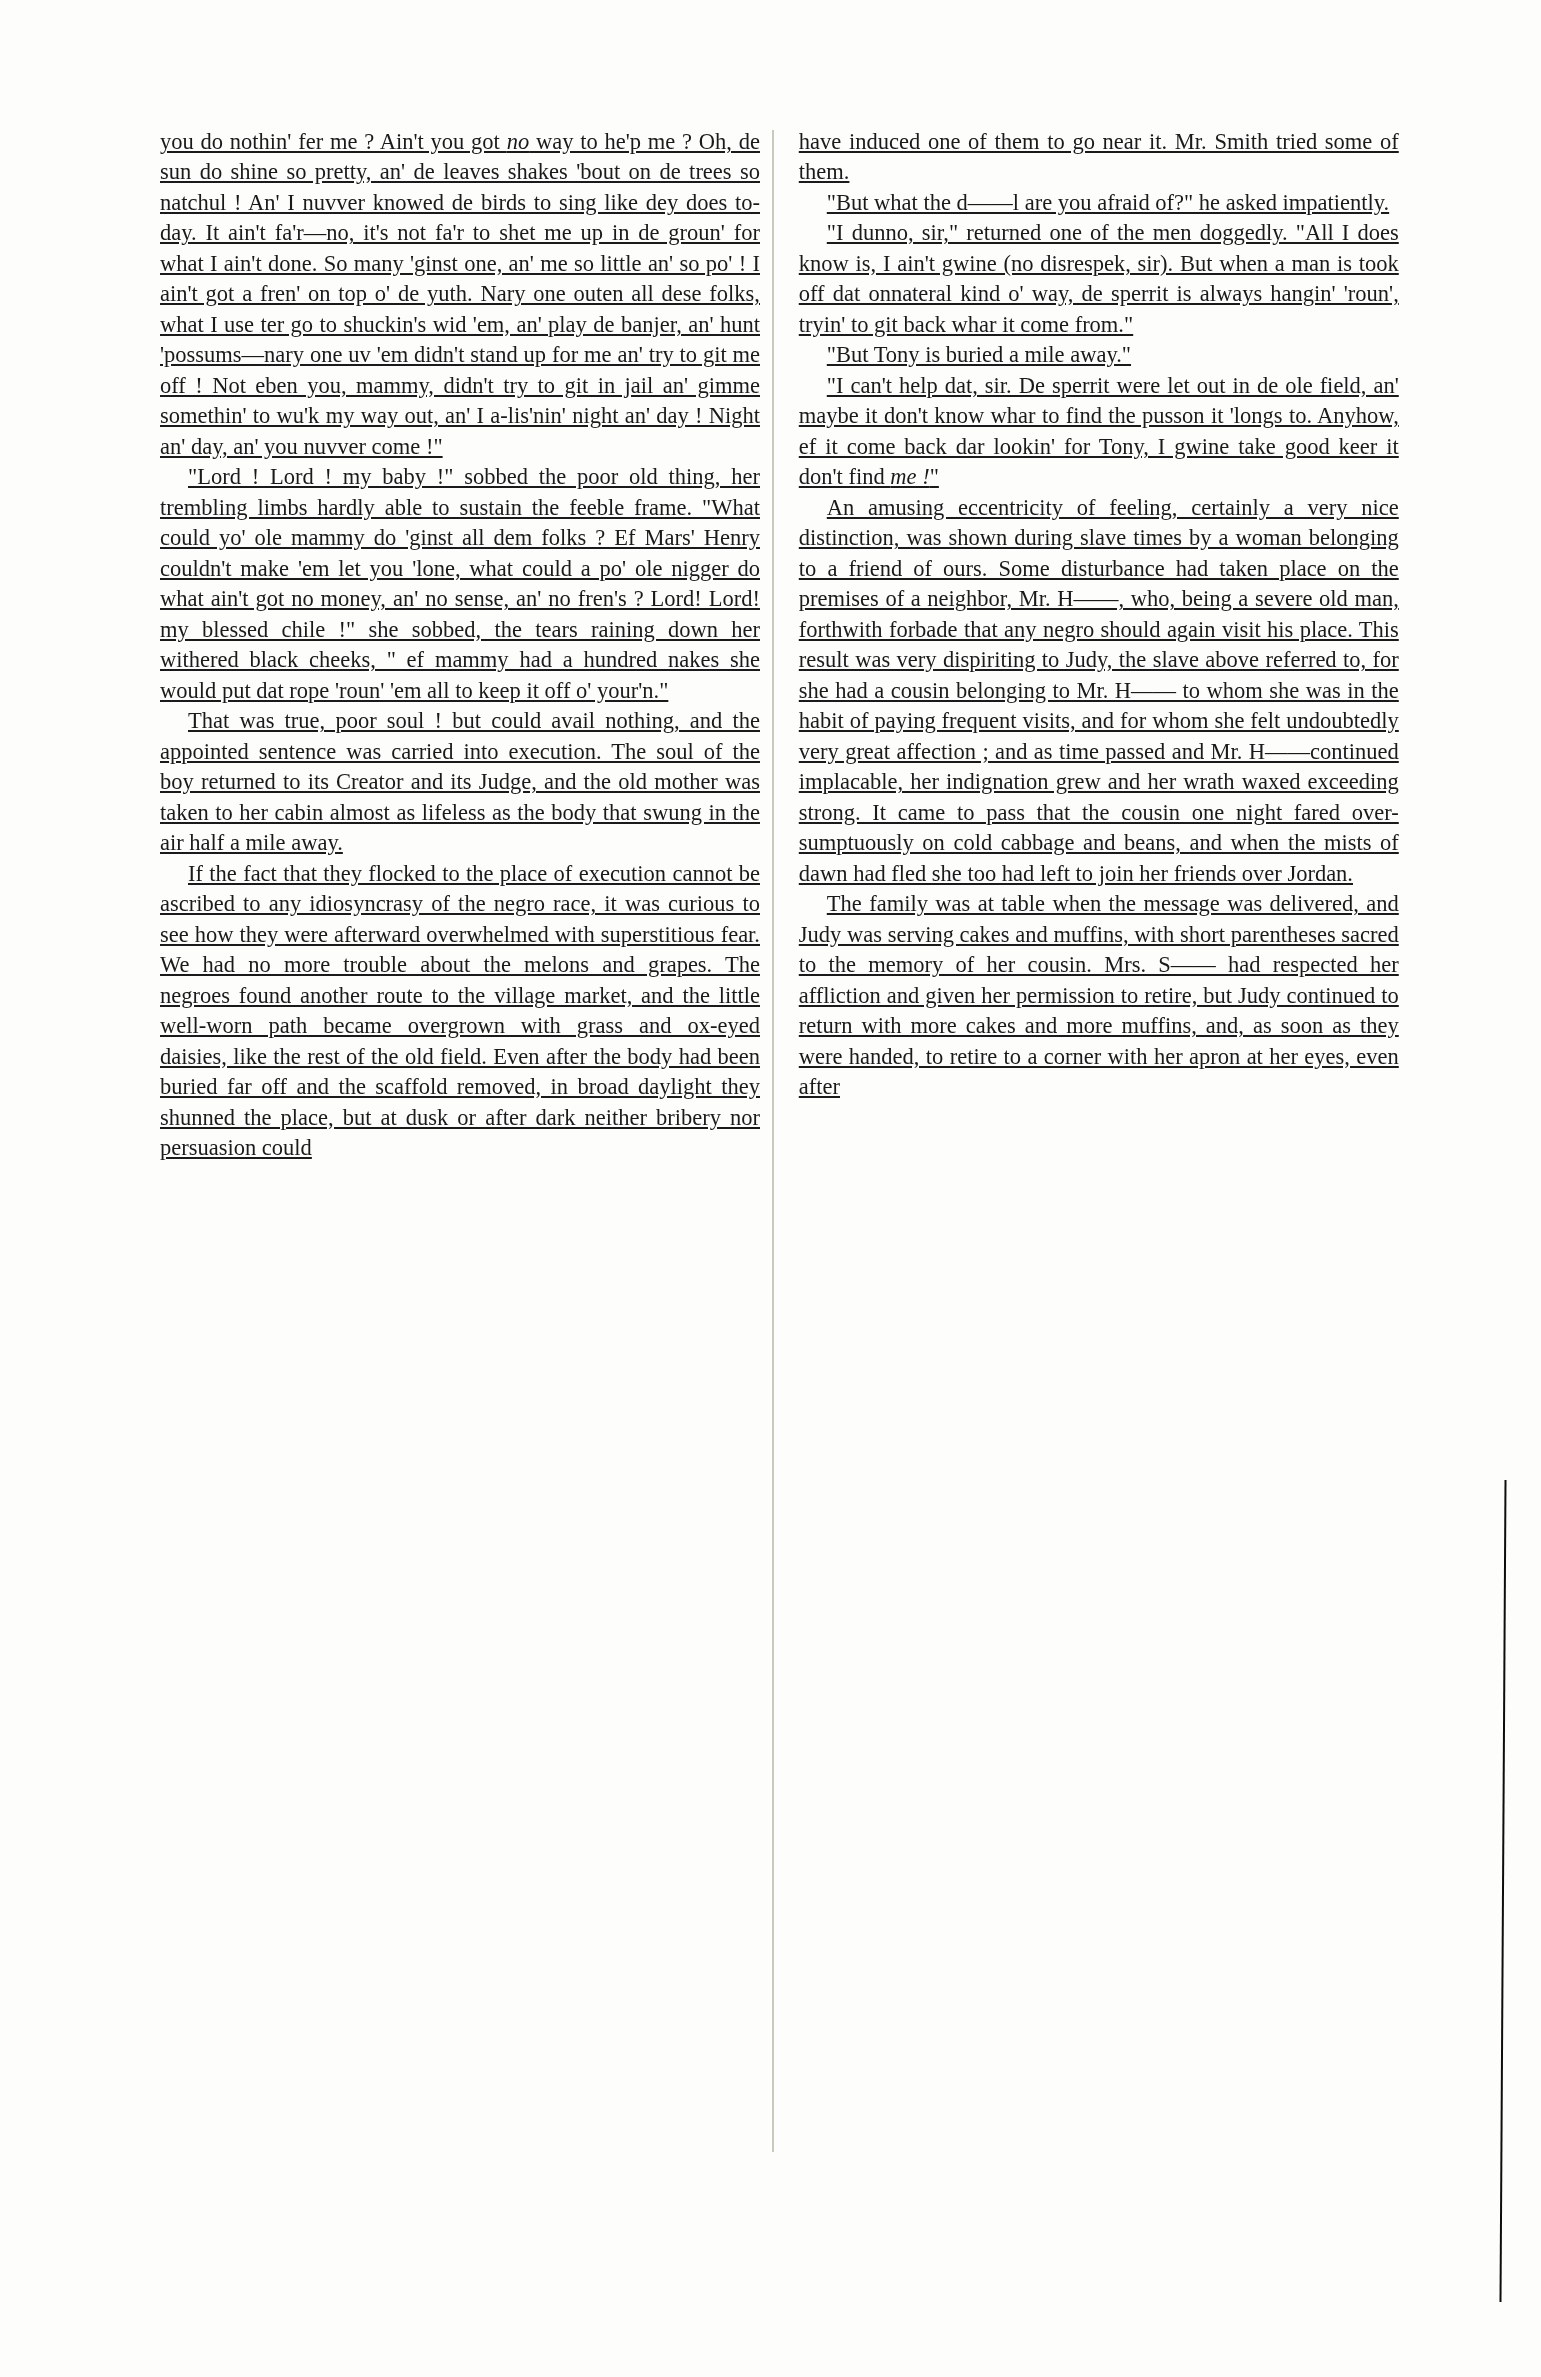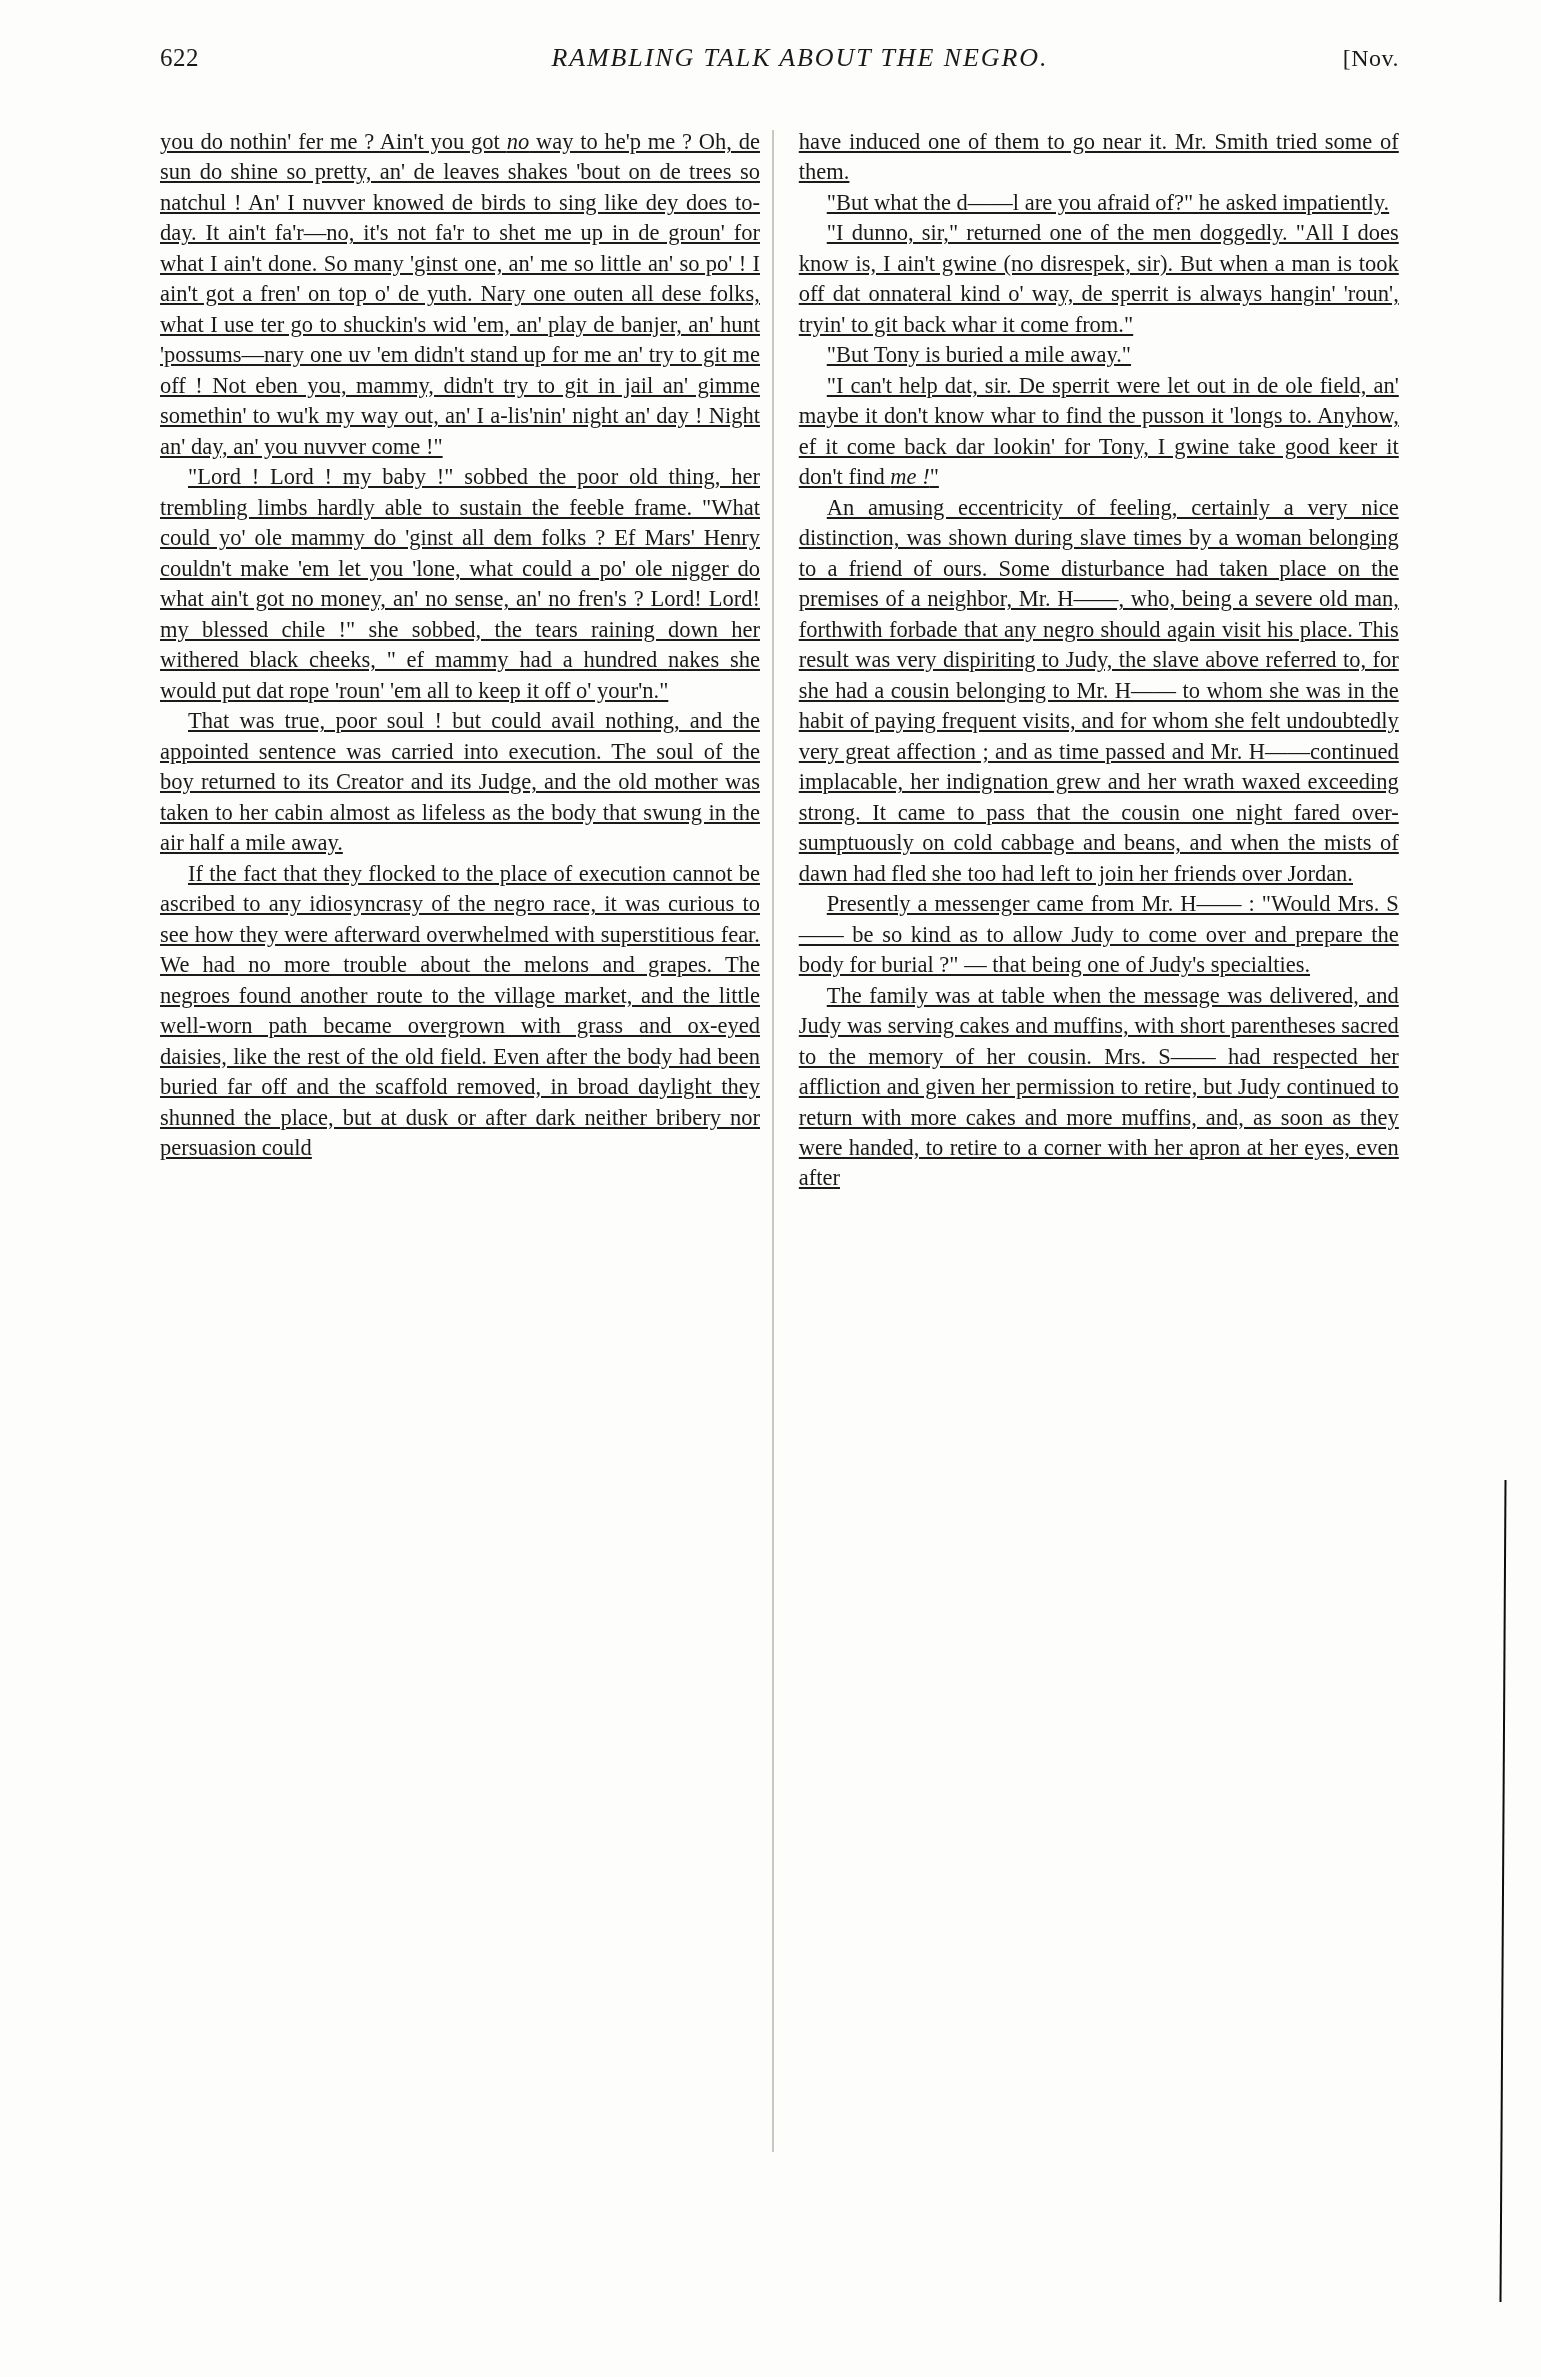--- a/index.html
+++ b/index.html
@@ -96,42 +96,36 @@
     height: 822px;
     background: #0d0d0d;
     transform: rotate(0.35deg);
   }
 </style>
 </head>
 <body>
 
 <div class="page">
 
-  <div class="running-head">
-    <span class="folio">622</span>
-    <span class="head-title">RAMBLING TALK ABOUT THE NEGRO.</span>
-    <span class="head-month">[Nov.</span>
-  </div>
 
   <div class="rule"></div>
   <div class="bleed"></div>
 
   <div class="columns">
     <div class="col col-left">
       <p>you do nothin' fer me ?   Ain't you got <span class="it">no</span> way to he'p me ?   Oh, de sun do shine so pretty, an' de leaves shakes 'bout on de trees so natchul !  An' I nuvver knowed de birds to sing like dey does to-day. It ain't fa'r—no, it's not fa'r to shet me up in de groun' for what I ain't done. So many 'ginst one, an' me so little an' so po' !   I ain't got a fren' on top o' de yuth.   Nary one outen all dese folks, what I use ter go to shuckin's wid 'em, an' play de banjer, an' hunt 'possums—nary one uv 'em didn't stand up for me an' try to git me off !   Not eben you, mammy, didn't try to git in jail an' gimme somethin' to wu'k my way out, an' I a-lis'nin' night an' day !  Night an' day, an' you nuvver come !"</p>
       <p class="ind">"Lord ! Lord ! my baby !" sobbed the poor old thing, her trembling limbs hardly able to sustain the feeble frame.  "What could yo' ole mammy do 'ginst all dem folks ?   Ef Mars' Henry couldn't make 'em let you 'lone, what could a po' ole nigger do what ain't got no money, an' no sense, an' no fren's ?  Lord! Lord! my blessed chile !" she sobbed, the tears raining down her withered black cheeks, " ef mammy had a hundred nakes she would put dat rope 'roun' 'em all to keep it off o' your'n."</p>
       <p class="ind">That was true, poor soul ! but could avail nothing, and the appointed sentence was carried into execution.   The soul of the boy returned to its Creator and its Judge, and the old mother was taken to her cabin almost as lifeless as the body that swung in the air half a mile away.</p>
       <p class="ind">If the fact that they flocked to the place of execution cannot be ascribed to any idiosyncrasy of the negro race, it was curious to see how they were afterward overwhelmed with superstitious fear. We had no more trouble about the melons and grapes.   The negroes found another route to the village market, and the little well-worn path became overgrown with grass and ox-eyed daisies, like the rest of the old field.   Even after the body had been buried far off and the scaffold removed, in broad daylight they shunned the place, but at dusk or after dark neither bribery nor persuasion could</p>
     </div>
     <div class="col col-right">
       <p>have induced one of them to go near it. Mr. Smith tried some of them.</p>
       <p class="ind">"But what the d——l are you afraid of?" he asked impatiently.</p>
       <p class="ind">"I dunno, sir," returned one of the men doggedly.  "All I does know is, I ain't gwine (no disrespek, sir).   But when a man is took off dat onnateral kind o' way, de sperrit is always hangin' 'roun', tryin' to git back whar it come from."</p>
       <p class="ind">"But Tony is buried a mile away."</p>
       <p class="ind">"I can't help dat, sir.   De sperrit were let out in de ole field, an' maybe it don't know whar to find the pusson it 'longs to. Anyhow, ef it come back dar lookin' for Tony, I gwine take good keer it don't find <span class="it">me !</span>"</p>
       <p class="ind">An amusing eccentricity of feeling, certainly a very nice distinction, was shown during slave times by a woman belonging to a friend of ours.   Some disturbance had taken place on the premises of a neighbor, Mr. H——, who, being a severe old man, forthwith forbade that any negro should again visit his place. This result was very dispiriting to Judy, the slave above referred to, for she had a cousin belonging to Mr. H—— to whom she was in the habit of paying frequent visits, and for whom she felt undoubtedly very great affection ; and as time passed and Mr. H——continued implacable, her indignation grew and her wrath waxed exceeding strong.   It came to pass that the cousin one night fared over-sumptuously on cold cabbage and beans, and when the mists of dawn had fled she too had left to join her friends over Jordan.</p>
-      <p class="ind">Presently a messenger came from Mr. H—— : "Would Mrs. S—— be so kind as to allow Judy to come over and prepare the body for burial ?" — that being one of Judy's specialties.</p>
       <p class="ind">The family was at table when the message was delivered, and Judy was serving cakes and muffins, with short parentheses sacred to the memory of her cousin.   Mrs. S—— had respected her affliction and given her permission to retire, but Judy continued to return with more cakes and more muffins, and, as soon as they were handed, to retire to a corner with her apron at her eyes, even after</p>
     </div>
   </div>
 
 </div>
 
 
 </body></html>

